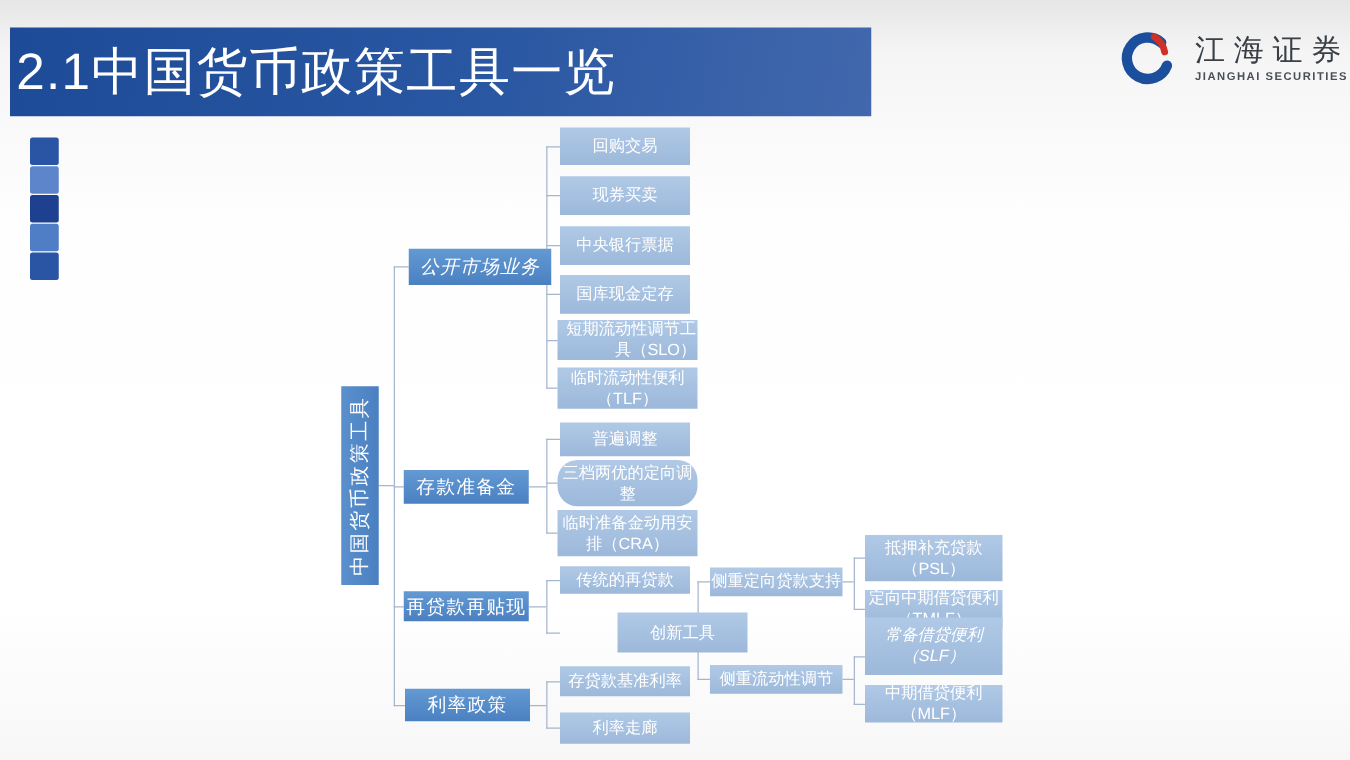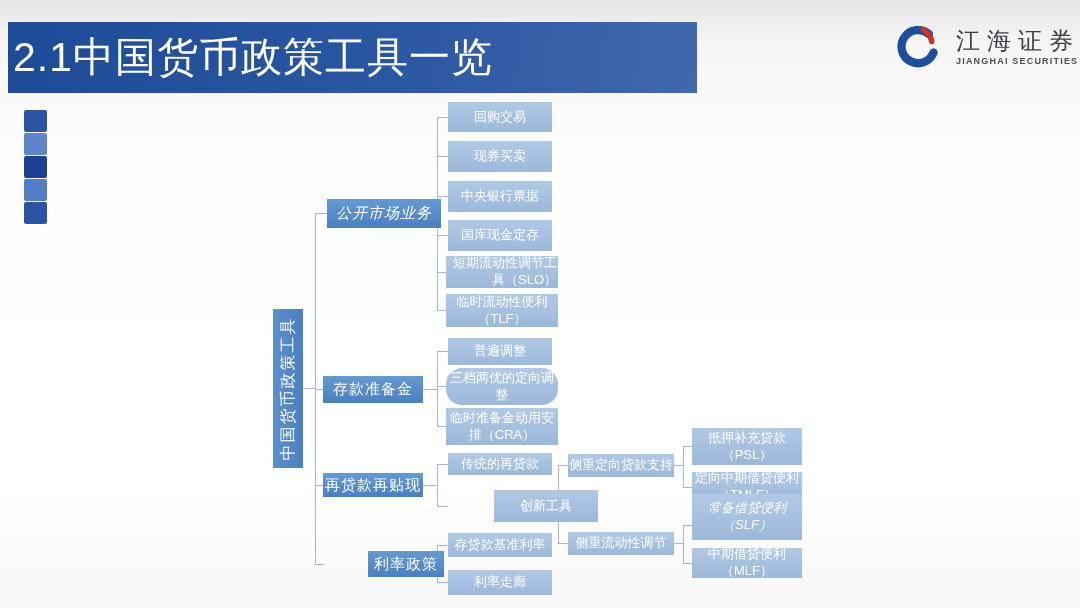--- a/index.html
+++ b/index.html
@@ -121,21 +121,21 @@
     <i class="ln" style="left:683px;top:525px;width:9px;height:1px;"></i>
     <i class="ln" style="left:683px;top:563px;width:9px;height:1px;"></i>
 
     <div class="node root-node" style="left:273px;top:309px;width:30px;height:159px;">
       <span>中国货币政策工具</span>
     </div>
 
     <div class="node branch" style="left:327px;top:199px;width:114px;height:29px;font-style:italic;">公开市场业务</div>
     <div class="node branch" style="left:323px;top:376px;width:100px;height:27px;">存款准备金</div>
     <div class="node branch" style="left:323px;top:473px;width:100px;height:24px;">再贷款再贴现</div>
-    <div class="node branch" style="left:324px;top:551px;width:76px;height:26px;margin-left:44px;">利率政策</div>
+    <div class="node branch" style="left:324px;top:551px;width:100px;height:26px;">利率政策</div>
 
     <div class="node leaf" style="left:448px;top:102px;width:104px;height:30px;">回购交易</div>
     <div class="node leaf" style="left:448px;top:141px;width:104px;height:31px;">现券买卖</div>
     <div class="node leaf" style="left:448px;top:181px;width:104px;height:31px;">中央银行票据</div>
     <div class="node leaf" style="left:448px;top:220px;width:104px;height:31px;">国库现金定存</div>
     <div class="node leaf" style="left:446px;top:256px;width:112px;height:32px;text-align:right;">短期流动性调节工具（SLO）</div>
     <div class="node leaf" style="left:446px;top:294px;width:112px;height:33px;">临时流动性便利（TLF）</div>
 
     <div class="node leaf" style="left:448px;top:338px;width:104px;height:27px;">普遍调整</div>
     <div class="node leaf" style="left:446px;top:368px;width:112px;height:37px;border-radius:16px;">三档两优的定向调整</div>

